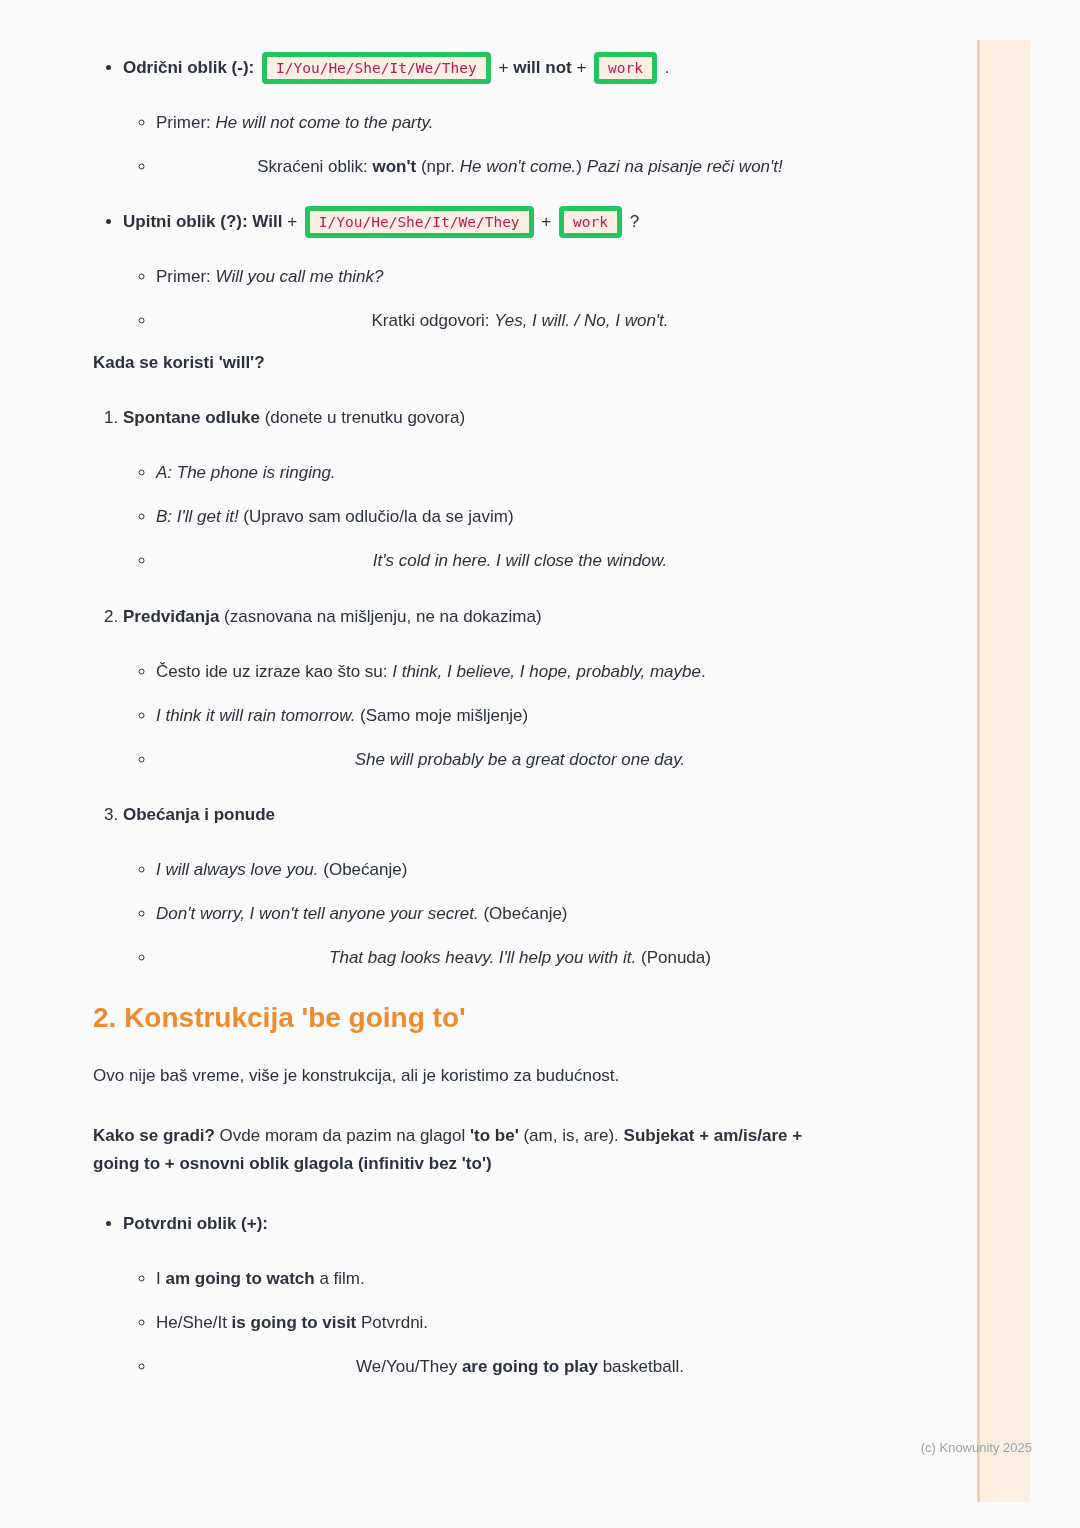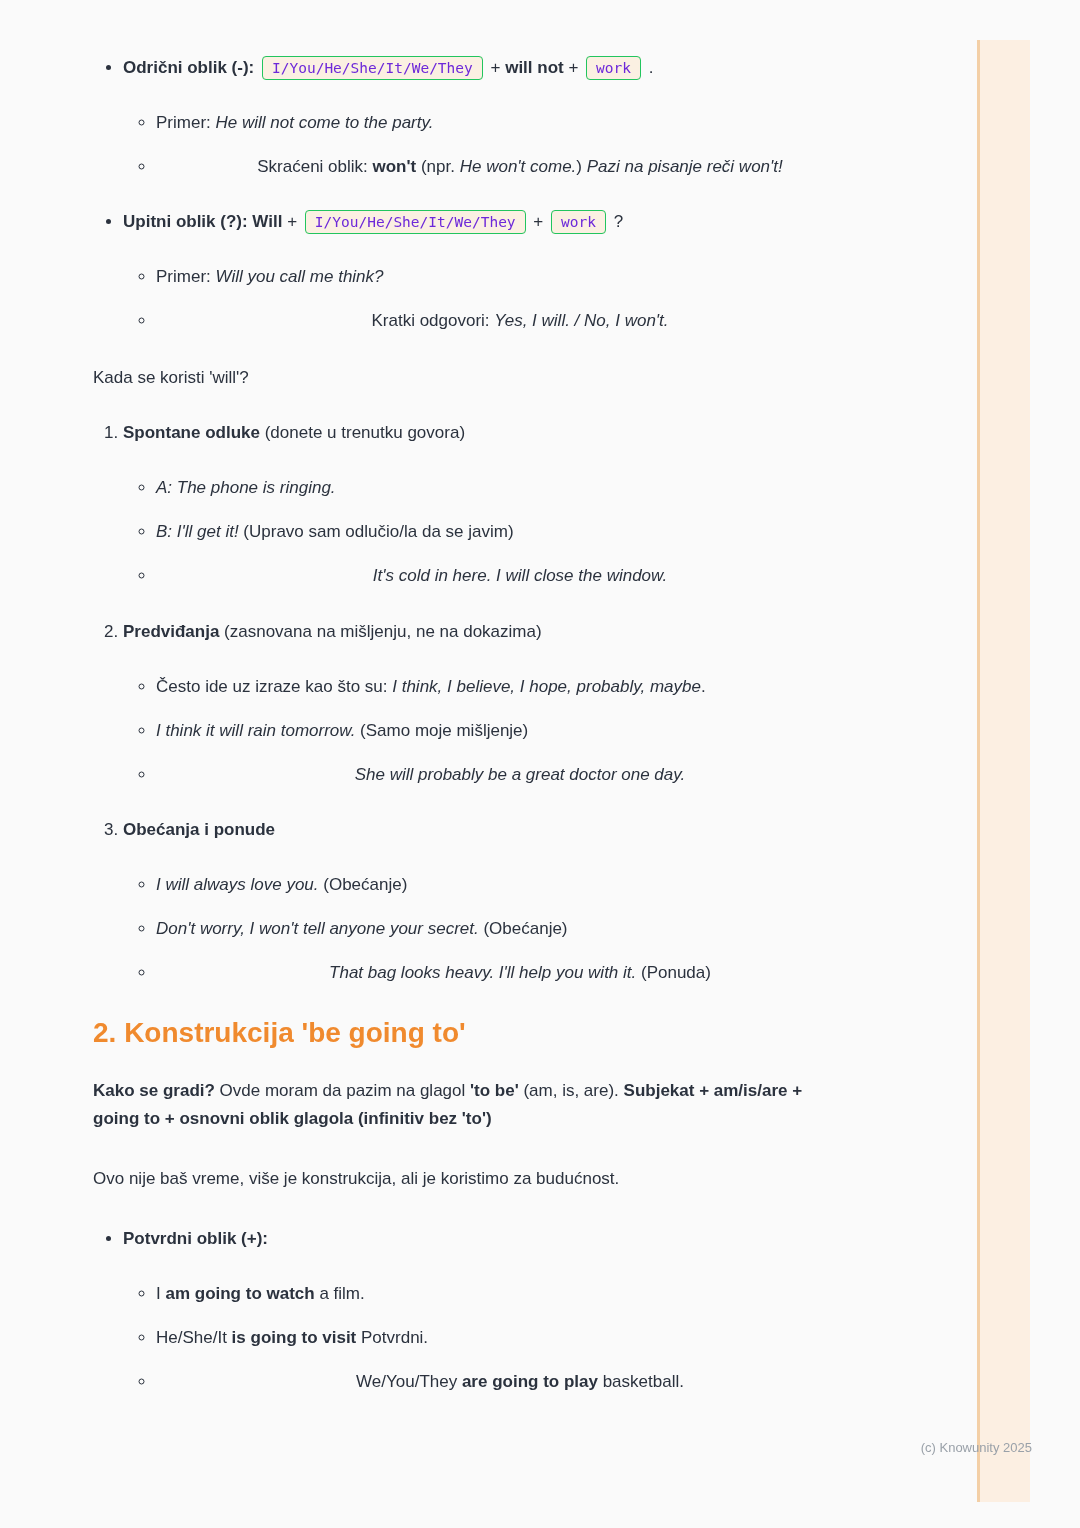--- a/index.html
+++ b/index.html
@@ -31,43 +31,43 @@
   }
   ul.l1 { list-style: disc; padding-left: 30px; }
   ul.l1 > li { margin-bottom: 27px; }
   ul.l1 > li:last-child { margin-bottom: 0; }
   ul.l2 { list-style: circle; padding-left: 33px; margin-top: 27px; }
   ul.l2 > li { margin-bottom: 16px; }
   ul.l2 > li:last-child { margin-bottom: 0; text-align: center; }
   ol.num { list-style: decimal; padding-left: 30px; margin-top: 27px; margin-bottom: 0; }
   ol.num > li { margin-bottom: 27px; }
   ol.num > li:last-child { margin-bottom: 0; }
-  p.standalone-bold { font-weight: 400; margin: 29px 0 27px; }
+  p.standalone-bold { font-weight: 700; margin: 14px 0 27px; }
   h2.section {
     color: #f08a2e;
     font-size: 28px;
     line-height: 1.25;
     font-weight: 700;
     margin: 28px 0 27px;
   }
   p.body-p { margin-bottom: 32px; }
   .w-often { max-width: 570px; }
   .w-structure { max-width: 730px; }
   .seg-n { font-weight: 400; font-style: normal; }
   .seg-b { font-weight: 700; }
   .seg-i { font-style: italic; }
   .seg-bi { font-weight: 400; font-style: italic; }
   .seg-code {
     font-family: "DejaVu Sans Mono", "Liberation Mono", monospace;
     font-size: 14.5px;
     font-style: normal;
     font-weight: 400;
-    color: #6d28d9;
+    color: #be185d;
     background: #fbf0e2;
-    border: 1px solid #22c55e;
+    border: 5px solid #22c55e;
     border-radius: 4px;
     padding: 3px 9px;
     margin: 0 3px;
     white-space: nowrap;
   }
   .footer {
     position: absolute;
     right: 48px;
     bottom: 70px;
     font-size: 13px;
@@ -122,23 +122,23 @@
       <ul class="l2">
         <li><span class="seg-i">I </span><span class="seg-bi">will</span><span class="seg-i"> always </span><span class="seg-bi">love</span><span class="seg-i"> you.</span><span class="seg-n"> (Obećanje)</span></li>
         <li><span class="seg-i">Don't worry, I </span><span class="seg-bi">won't tell</span><span class="seg-i"> anyone your secret.</span><span class="seg-n"> (Obećanje)</span></li>
         <li><span class="seg-i">That bag looks heavy. I</span><span class="seg-bi">'ll help</span><span class="seg-i"> you with it.</span><span class="seg-n"> (Ponuda)</span></li>
       </ul>
     </li>
   </ol>
 
   <h2 class="section">2. Konstrukcija 'be going to'</h2>
 
+  <p class="body-p">Ovo nije baš vreme, više je konstrukcija, ali je koristimo za budućnost.</p>
+
   <p class="body-p w-structure"><span class="seg-b">Kako se gradi?</span><span class="seg-n"> Ovde moram da pazim na glagol </span><span class="seg-b">'to be'</span><span class="seg-n"> (am, is, are). </span><span class="seg-b">Subjekat + am/is/are + going to + osnovni oblik glagola (infinitiv bez 'to')</span></p>
-
-  <p class="body-p">Ovo nije baš vreme, više je konstrukcija, ali je koristimo za budućnost.</p>
 
   <ul class="l1">
     <li>
       <div class="line"><span class="seg-b">Potvrdni oblik (+):</span></div>
       <ul class="l2">
         <li><span class="seg-n">I </span><span class="seg-b">am going to watch</span><span class="seg-n"> a film.</span></li>
         <li><span class="seg-n">He/She/It </span><span class="seg-b">is going to visit</span><span class="seg-n"> Potvrdni.</span></li>
         <li><span class="seg-n">We/You/They </span><span class="seg-b">are going to play</span><span class="seg-n"> basketball.</span></li>
       </ul>
     </li>

